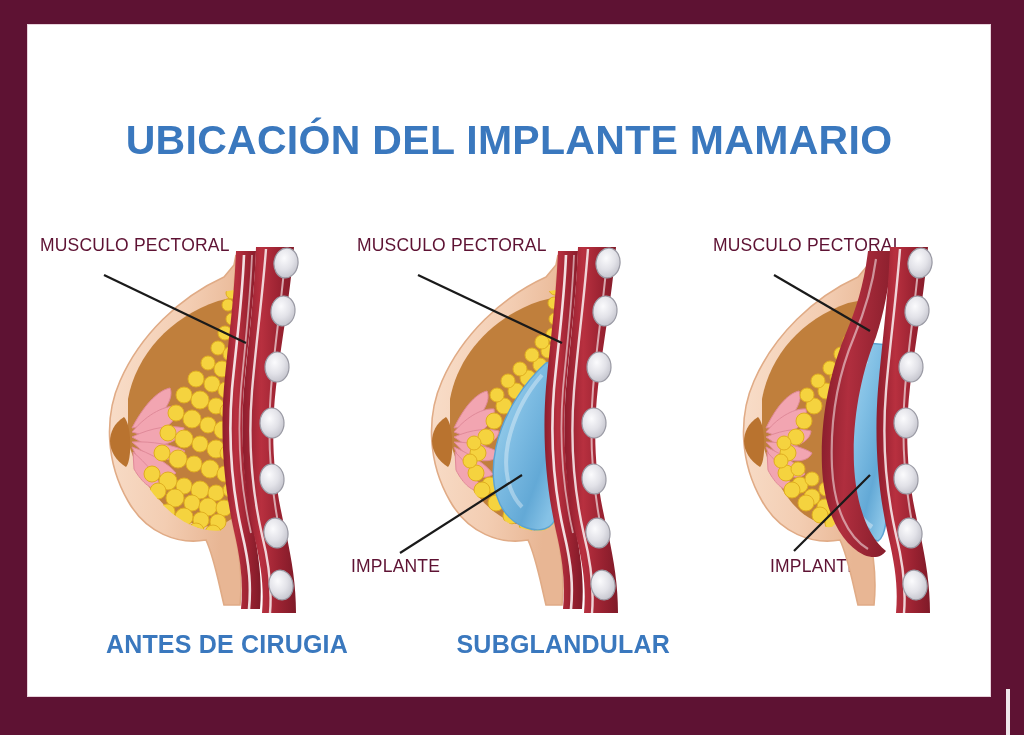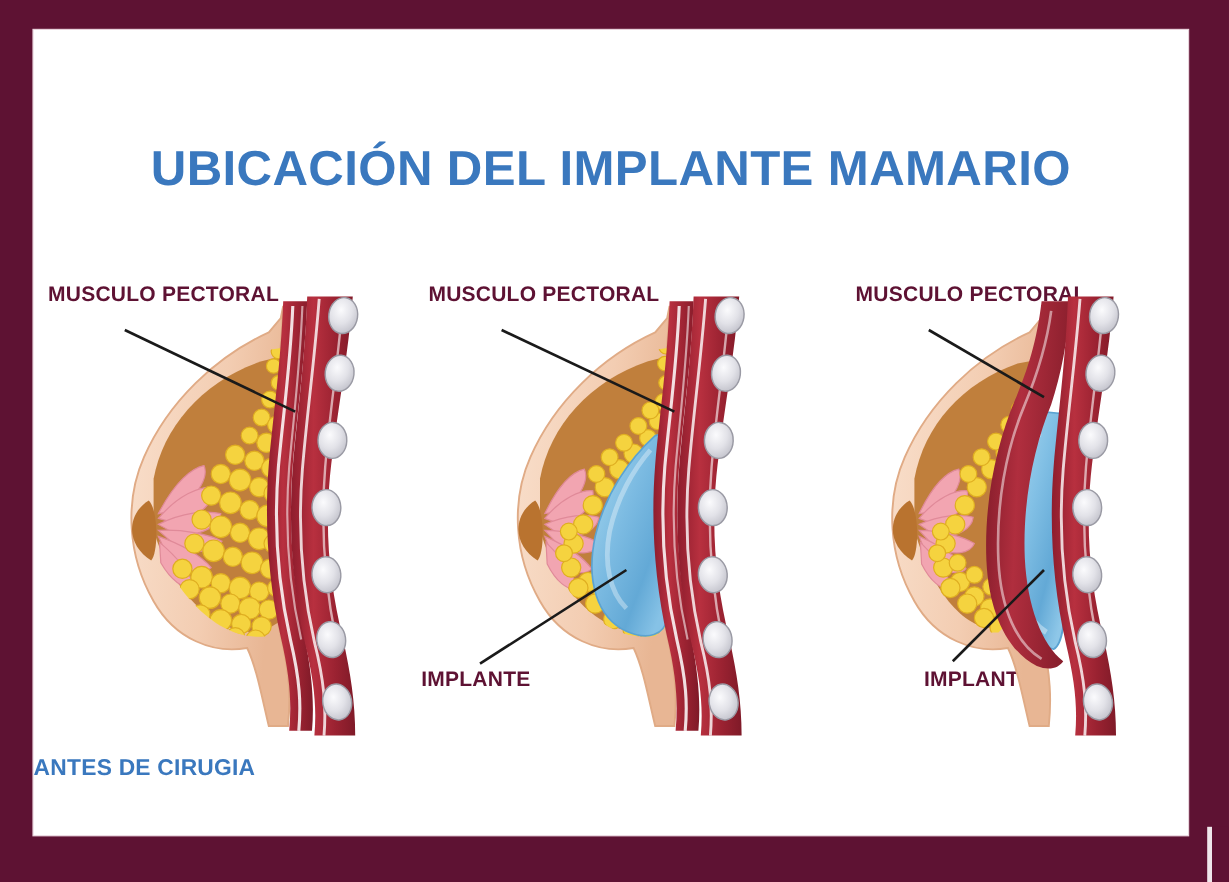--- a/index.html
+++ b/index.html
@@ -72,38 +72,38 @@
     height: 500px;
   }
   #fig-0 { left: 0px; }
   #fig-1 { left: 322px; }
   #fig-2 { left: 634px; }
 
   .lbl {
     position: absolute;
     color: #5e1233;
     font-size: 17.5px;
-    font-weight: bold;
+    font-weight: normal;
     letter-spacing: 0.2px;
     white-space: nowrap;
     font-family: "Liberation Sans", sans-serif;
   }
   .lbl-muscle-0 { left: 12px;  top: 50px; }
   .lbl-muscle-1 { left: 7px;   top: 50px; }
   .lbl-muscle-2 { left: 51px;  top: 50px; }
   .lbl-implant-1 { left: 1px;  top: 371px; }
   .lbl-implant-2 { left: 108px; top: 371px; }
 
   .caption {
     position: absolute;
     top: 445px;
     width: 320px;
-    text-align: left;
+    text-align: right;
     color: #3a78be;
-    font-size: 19px;
+    font-size: 25px;
     font-weight: bold;
     letter-spacing: 0.2px;
     white-space: nowrap;
     font-family: "Liberation Sans", sans-serif;
   }
 
   .art {
     position: absolute;
     left: 0;
     top: 0;
@@ -386,20 +386,21 @@
           <ellipse cx="244" cy="238" rx="12" ry="15" fill="url(#ribGrad1)" stroke="#9a9aa4" stroke-width="1.2" transform="rotate(-2 244 238)"></ellipse>
           <ellipse cx="244" cy="294" rx="12" ry="15" fill="url(#ribGrad1)" stroke="#9a9aa4" stroke-width="1.2" transform="rotate(-5 244 294)"></ellipse>
           <ellipse cx="248" cy="348" rx="12" ry="15" fill="url(#ribGrad1)" stroke="#9a9aa4" stroke-width="1.2" transform="rotate(-8 248 348)"></ellipse>
           <ellipse cx="253" cy="400" rx="12" ry="15" fill="url(#ribGrad1)" stroke="#9a9aa4" stroke-width="1.2" transform="rotate(-10 253 400)"></ellipse>
         </g>
 
         <line x1="68" y1="90" x2="212" y2="158" stroke="#1a1a1a" stroke-width="2.2"></line>
         <line x1="50" y1="368" x2="172" y2="290" stroke="#1a1a1a" stroke-width="2.2"></line>
       </svg>
 
+      <div class="caption">SUBGLANDULAR</div>
     </div>
 
     <div class="figure" id="fig-2">
 
       <div class="lbl lbl-muscle-2">MUSCULO PECTORAL</div>
       <div class="lbl lbl-implant-2">IMPLANTE</div>
 
       <svg class="art" viewBox="0 0 320 430">
         <defs>
           <linearGradient id="musGrad2" x1="0" y1="0" x2="1" y2="0">

